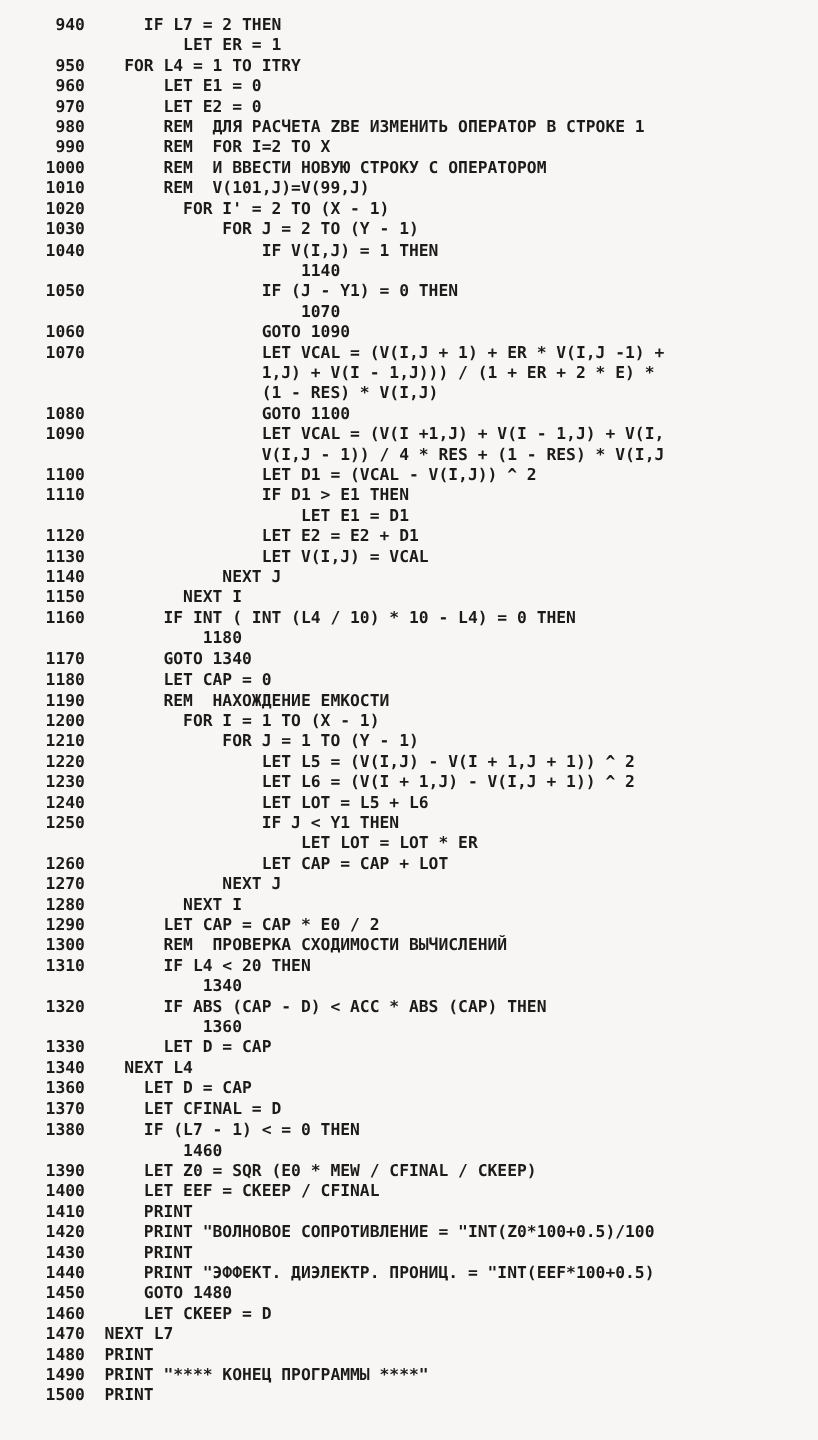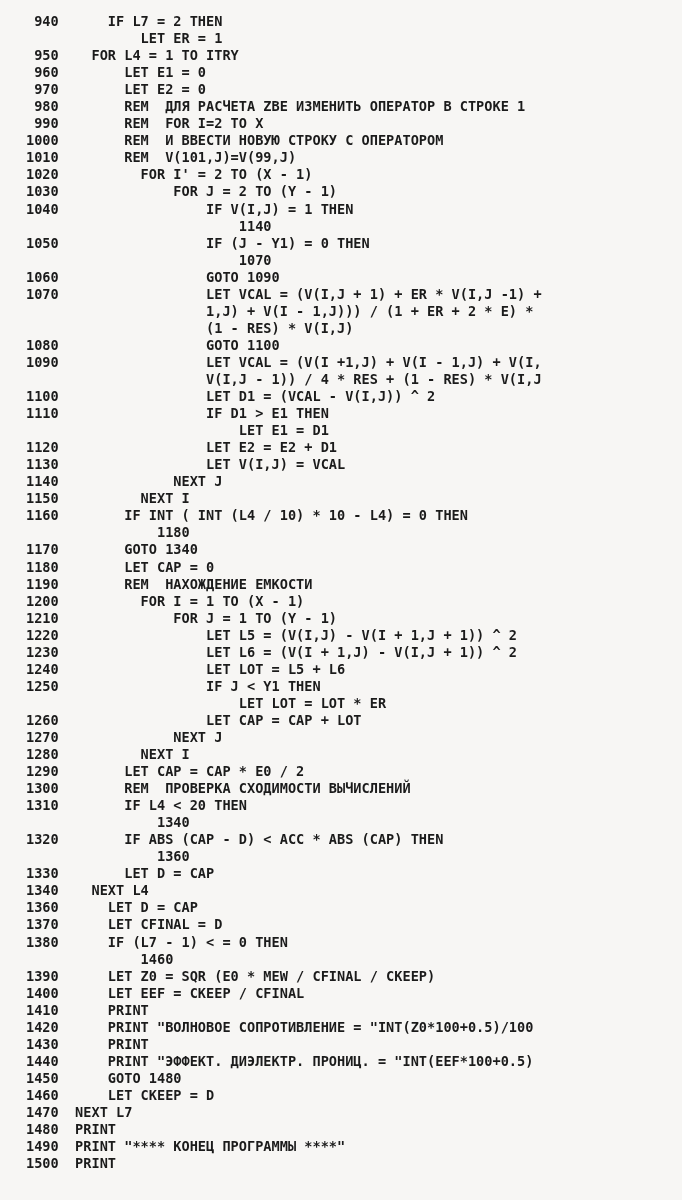--- a/index.html
+++ b/index.html
@@ -11,20 +11,21 @@
     background:var(--paper);
     font-family:"DejaVu Sans Mono", monospace;
   }
   .page{
     position:relative;
     width:590px;
     height:1200px;
     background:var(--paper);
     overflow:hidden;
     box-sizing:border-box;
+    margin-left:12px;
   }
   .listing{
     position:absolute;
     top:13px;
     left:26px;
     font:bold 13.6px/17.05px "DejaVu Sans Mono", monospace;
     color:var(--ink);
     white-space:pre;
     -webkit-font-smoothing:none;
   }

